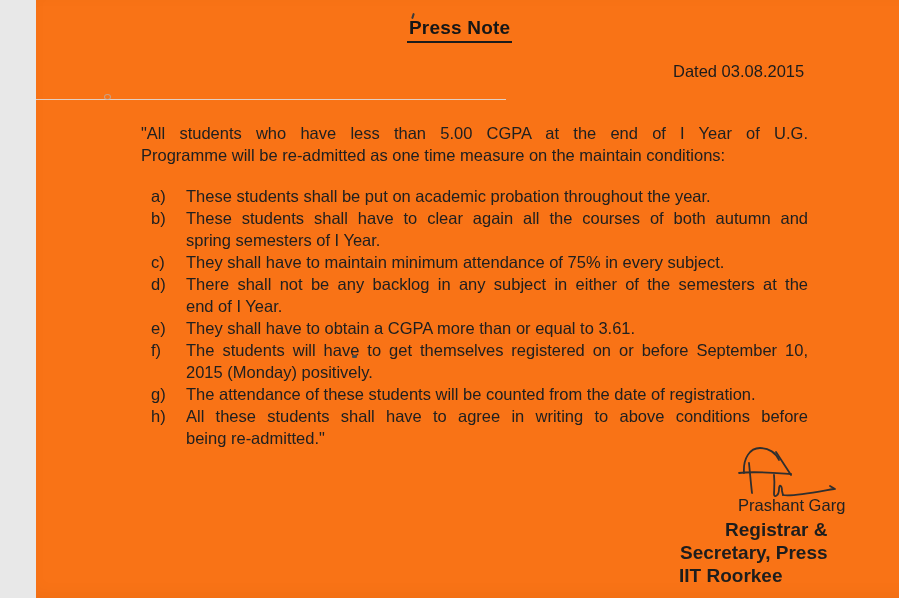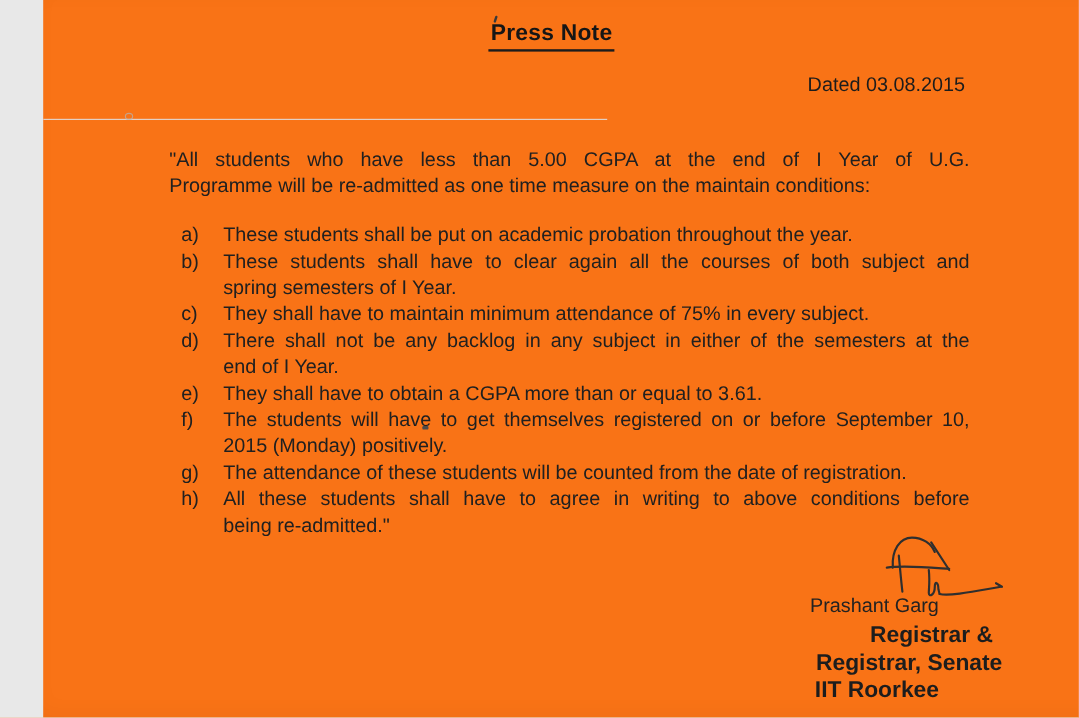--- a/index.html
+++ b/index.html
@@ -35,21 +35,21 @@
   .cond-list{
     position:absolute;left:115px;top:185px;width:657px;
     font-size:16.5px;line-height:22px;color:#202020;
   }
   .cond-item{display:flex;align-items:flex-start;}
   .cond-label{width:35px;flex:0 0 35px;}
   .cond-text{flex:1;min-width:0;}
   .jline{text-align:justify;text-align-last:justify;}
   .sig-svg{position:absolute;left:700px;top:444px;}
   .sig-name{
-    position:absolute;left:639px;top:496px;
+    position:absolute;left:702px;top:496px;
     font-size:16.5px;color:#222;
   }
   .sig-title{position:absolute;font-size:19px;font-weight:bold;color:#1d1d1d;}
   .sig-title.l1{left:689px;top:519px;}
   .sig-title.l2{left:644px;top:542px;}
   .sig-title.l3{left:643px;top:565px;}
   .scan-line{
     position:absolute;left:0;top:99px;width:470px;height:1px;
     background:#dfdfe2;opacity:.85;
   }
@@ -85,21 +85,21 @@
     <div class="cond-item">
       <div class="cond-label">a)</div>
       <div class="cond-text">
         <div>These students shall be put on academic probation throughout the year.</div>
       </div>
     </div>
 
     <div class="cond-item">
       <div class="cond-label">b)</div>
       <div class="cond-text">
-        <div class="jline">These students shall have to clear again all the courses of both subject and</div>
+        <div class="jline">These students shall have to clear again all the courses of both autumn and</div>
         <div>spring semesters of I Year.</div>
       </div>
     </div>
 
     <div class="cond-item">
       <div class="cond-label">c)</div>
       <div class="cond-text">
         <div>They shall have to maintain minimum attendance of 75% in every subject.</div>
       </div>
     </div>
@@ -153,16 +153,16 @@
       <path d="M3,29 C18,27 40,29 55,30"></path>
       <path d="M13,19 C14,29 15,41 16,49"></path>
       <path d="M38,31 C39,40 38,47 38,50 C38,54 43,52 43,45 C43,40 46,41 46,47 L47,51"></path>
       <path d="M47,51 C55,53 75,49 98,45"></path>
       <path d="M94,42 L99,45"></path>
     </g>
   </svg>
 
   <div class="sig-name">Prashant Garg</div>
   <div class="sig-title l1">Registrar &amp;</div>
-  <div class="sig-title l2">Registrar, Senate</div>
+  <div class="sig-title l2">Secretary, Press</div>
   <div class="sig-title l3">IIT Roorkee</div>
 
 </div>
 
 </body></html>

